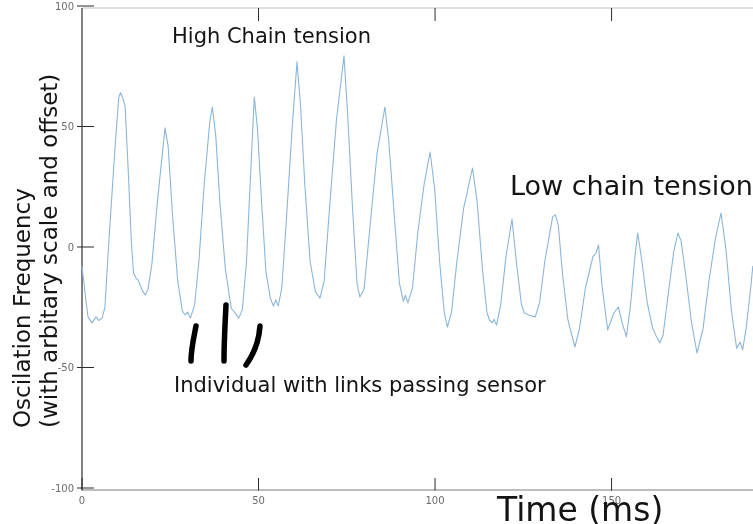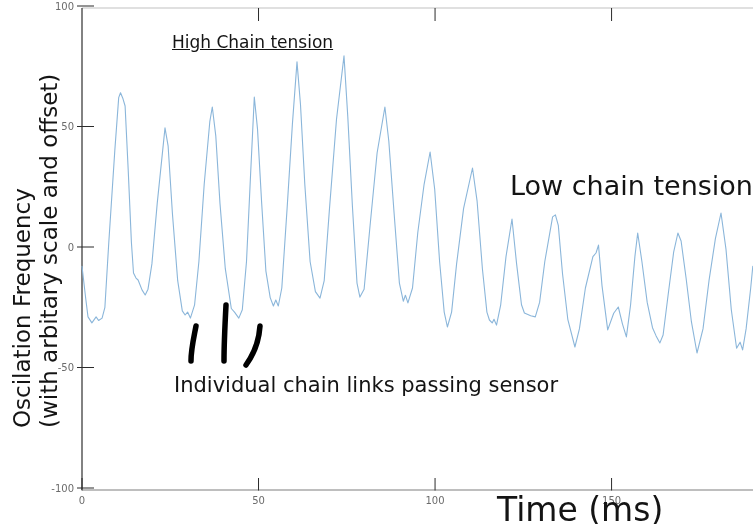--- a/index.html
+++ b/index.html
@@ -2,21 +2,21 @@
 <html><head>
 <meta charset="utf-8">
 <style>
   html,body{margin:0;padding:0;}
   body{
     width:753px;height:524px;position:relative;overflow:hidden;
     background:#ffffff;font-family:"DejaVu Sans", sans-serif;color:#141414;
   }
   svg{position:absolute;left:0;top:0;}
   .anno{position:absolute;color:#141414;}
-  #anno-high{left:172px;top:32px;font-size:17px;white-space:nowrap;text-decoration:underline;}
+  #anno-high{left:172px;top:24px;font-size:21px;white-space:nowrap;}
   #anno-low{left:510px;top:170px;font-size:27px;white-space:nowrap;}
   #anno-links{left:174px;top:371px;font-size:21px;width:392px;line-height:29px;}
   #xlabel{left:497px;top:490px;font-size:33px;white-space:nowrap;}
   #ylabel{
     position:absolute;left:9px;top:428px;
     font-size:23px;line-height:27px;white-space:nowrap;
     transform:rotate(-90deg);transform-origin:0 0;
   }
   .tick-label{font-size:10px;fill:#6b6b6b;}
 </style>
@@ -59,20 +59,20 @@
     <path d="M196,326 C194,337 191,349 191,361"></path>
     <path d="M226,305 C225,324 224,343 224,361"></path>
     <path d="M260,326 C259,340 254,354 246,365"></path>
   </g>
 </svg>
 
 <div class="anno" id="anno-high">High Chain tension</div>
 
 <div class="anno" id="anno-low">Low chain tension</div>
 
-<div class="anno" id="anno-links">Individual chain links passing sensor</div>
+<div class="anno" id="anno-links">Individual with links passing sensor</div>
 
 <div class="anno" id="xlabel">Time (ms)</div>
 
 <div id="ylabel">
   <div>Oscilation Frequency</div>
   <div>(with arbitary scale and offset)</div>
 </div>
 
 </body></html>

